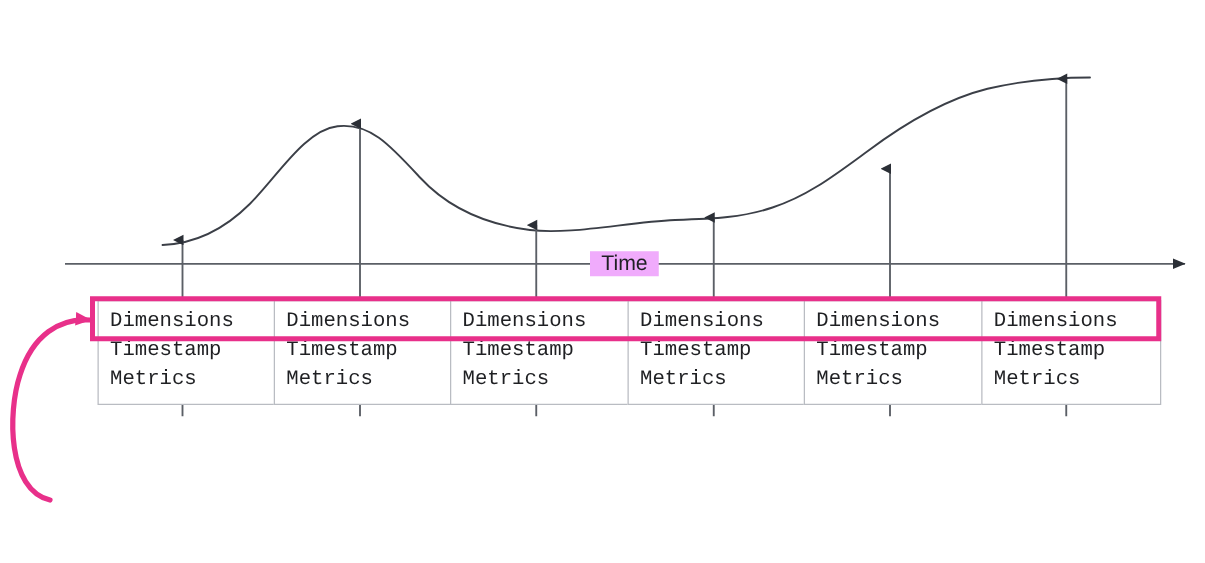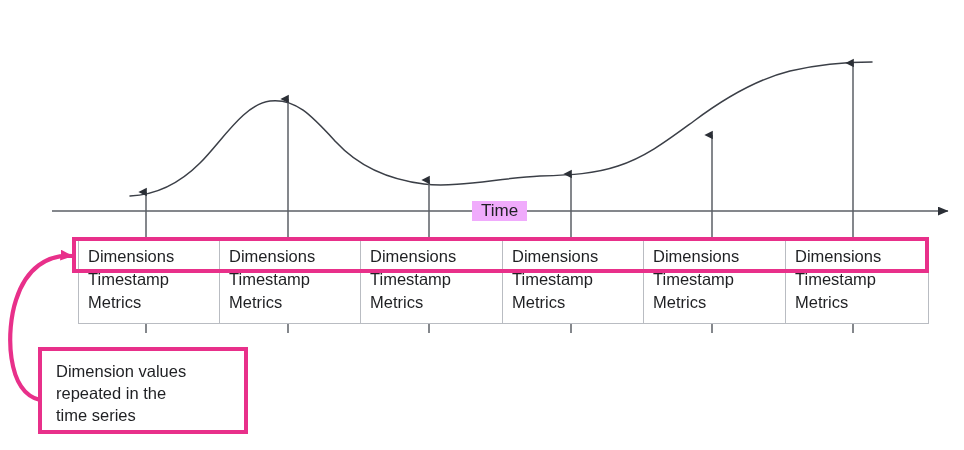--- a/index.html
+++ b/index.html
@@ -39,20 +39,21 @@
     pointer-events: none;
   }
   .record-box {
     position: absolute;
     box-sizing: border-box;
     border: 1px solid #b9bcc2;
     background: #ffffff;
     width: 144px;
     height: 84px;
     pointer-events: auto;
+    font-family: Liberation Mono, monospace;
   }
   .record-box .line {
     font-size: 16.5px;
     color: #1f2023;
     line-height: 23px;
     padding-left: 9px;
     white-space: nowrap;
   }
   .record-box .line.first { padding-top: 4px; }
   .highlight-rect {
@@ -171,19 +172,14 @@
   </div>
 
   <div class="highlight-rect"></div>
 
   <div class="axis-label">Time</div>
 
   <svg class="layer" viewBox="0 0 964 450" xmlns="http://www.w3.org/2000/svg">
     <path d="M40,400 C6,392 6,330 16,300 C26,268 48,254 72,256" fill="none" stroke="#e8308a" stroke-width="4.2" stroke-linecap="round" marker-end="url(#arrowhead-pink)"></path>
   </svg>
 
-  <div class="callout-box">
-    <div class="callout-text">Dimension values
-repeated in the
-time series</div>
-  </div>
 
 </div>
 
 </body></html>

